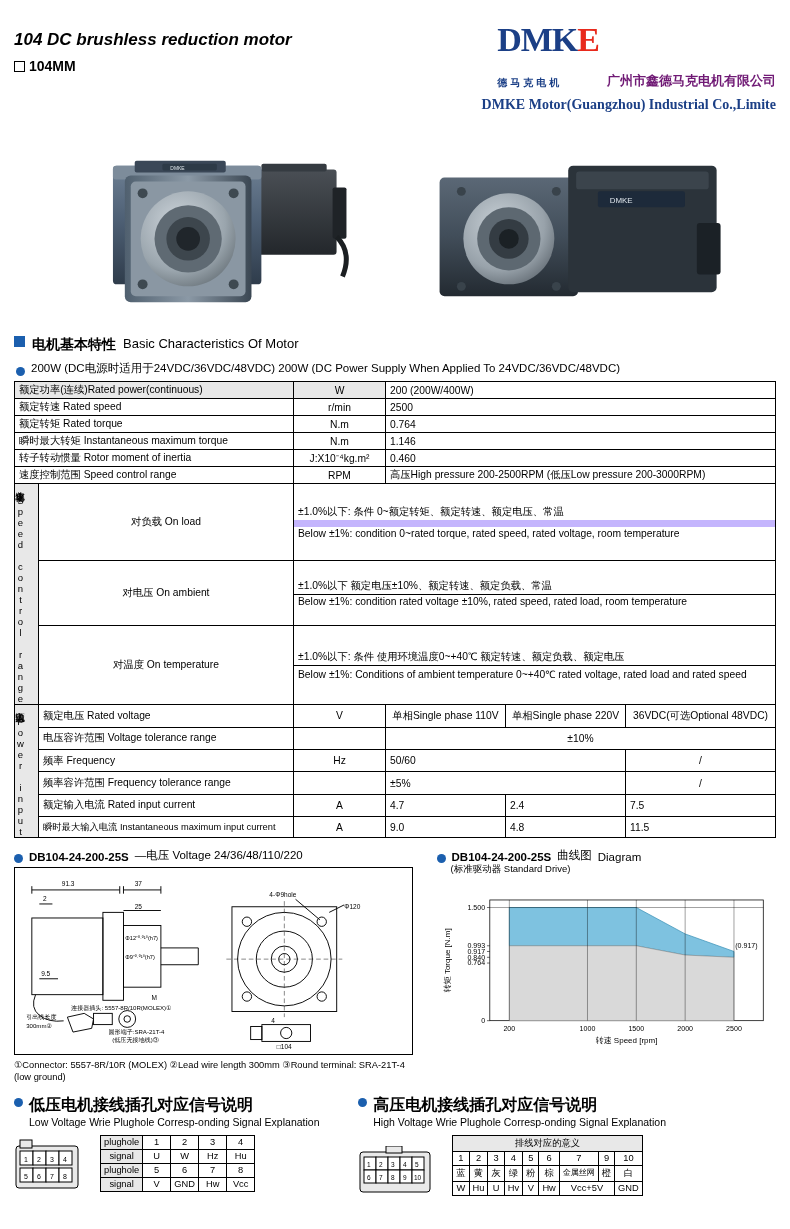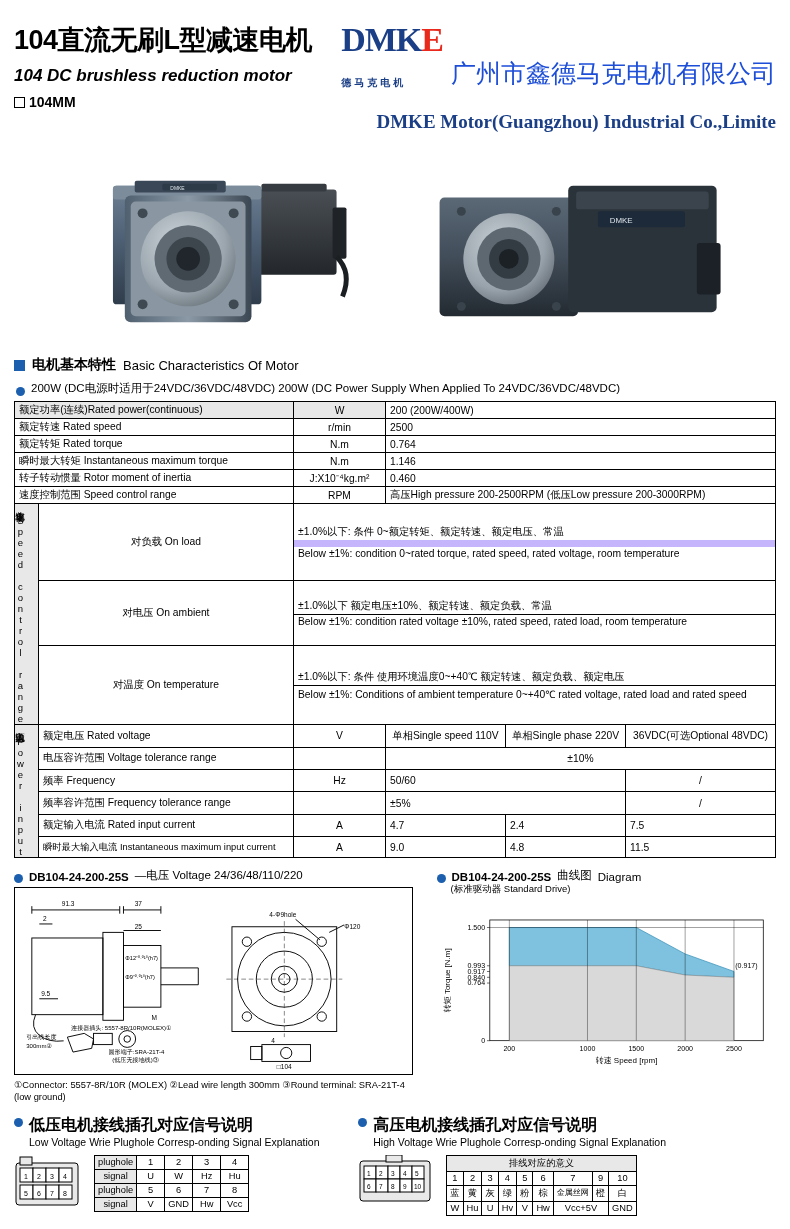--- a/index.html
+++ b/index.html
@@ -24,30 +24,30 @@
   .hdr-left .sizeline { margin-top:8px; font-size:14px; font-weight:bold; display:flex; align-items:center; gap:4px;}
   .sq { display:inline-block; width:11px; height:11px; border:1.4px solid #000; }
   .hdr-right { text-align:right; padding-top:2px; }
   .brandrow { display:flex; align-items:flex-end; justify-content:flex-end; gap:8px; }
   .brand {
     font-size:34px; font-weight:bold; color:#1b3f86; letter-spacing:-1px;
     font-family:"Liberation Serif", serif;
     line-height:0.95;
   }
   .brand .e { color:#e8291c; }
-  .cn-company { font-size:25px; font-weight:normal; color:#1d4ed8; letter-spacing:0px; }
+  .cn-company { font-size:13px; font-weight:bold; color:#701a75; letter-spacing:0px; }
   .brand-sub { font-size:10px; color:#1b3f86; letter-spacing:3px; font-weight:bold; margin-top:20px;}
-  .en-company { font-size:19px; font-weight:bold; color:#1b3f86; font-family:"Liberation Serif", serif; margin-top:21px; }
+  .en-company { font-size:14px; font-weight:bold; color:#1b3f86; font-family:"Liberation Serif", serif; margin-top:7px; }
 
   
   .photos { display:flex; gap:10px; margin-top:14px; height:195px; }
   .photo { flex:1; position:relative; }
 
   
-  .sec-title { display:flex; align-items:center; gap:7px; margin-top:14px; }
+  .sec-title { display:flex; gap:7px; margin-top:14px; }
   .sec-title .mark { width:11px; height:11px; background:#1b5fae; display:inline-block; }
   .sec-title .t-cn { font-size:14px; font-weight:bold; }
   .sec-title .t-en { font-size:13px; }
   .bullet-row { display:flex; align-items:flex-end; gap:6px; margin:7px 0 5px 2px; font-size:11.5px; }
   .dot { width:9px; height:9px; border-radius:50%; background:#1b5fae; display:inline-block; flex:none; }
 
   
   table.spec { width:100%; border-collapse:collapse; font-size:10.3px; }
   table.spec td, table.spec th { border:1px solid #000; padding:1px 4px; vertical-align:middle; }
   .bg { background:#e8e8e8; }
@@ -69,30 +69,29 @@
   .bottom { display:flex; gap:10px; margin-top:12px; }
   .bcol { flex:1; }
   .bcol.wide { flex:1.25; }
   .btitle { display:flex; align-items:flex-start; gap:6px; }
   .btitle .txt { font-size:10.5px; line-height:1.3; }
   .btitle .txt b { font-size:16px; }
   table.plug { border-collapse:collapse; font-size:9.3px; }
   table.plug td { border:1px solid #000; padding:1px 3px; text-align:center; height:14px; }
   table.plug td.hd { background:#e8e8e8; }
   .connector-svg { flex:none; }
-  .flexrow { display:flex; align-items:flex-start; gap:14px; margin-top:5px; }
+  .flexrow { display:flex; align-items:flex-end; gap:20px; margin-top:5px; }
 </style>
 </head>
 <body>
 
 <div class="page">
 
   <div class="header">
     <div class="hdr-left">
-      <h1>104直流无刷L型减速电机</h1>
       <h2>104 DC brushless reduction motor</h2>
       <div class="sizeline">
         <span class="sq"></span>
         <span>104MM</span>
       </div>
     </div>
     <div class="hdr-right">
       <div class="brandrow">
         <div style="text-align:left;">
           <div class="brand">
@@ -254,21 +253,21 @@
         <div style="padding:1px 4px;border-top:1px solid #000">Below ±1%: Conditions of ambient temperature 0~+40℃ rated voltage, rated load and rated speed</div>
       </td>
     </tr>
 
     <tr>
       <td class="bg c" rowspan="6" style="width:24px;padding:0;">
         <div class="vert">电源输入  Power input</div>
       </td>
       <td>额定电压 Rated voltage</td>
       <td class="c">V</td>
-      <td class="c" style="width:120px">单相Single speed 110V</td>
+      <td class="c" style="width:120px">单相Single phase 110V</td>
       <td class="c" style="width:120px">单相Single phase 220V</td>
       <td class="c" style="width:150px">36VDC(可选Optional 48VDC)</td>
     </tr>
     <tr>
       <td>电压容许范围 Voltage tolerance range</td>
       <td class="c"></td>
       <td class="c" colspan="3">±10%</td>
     </tr>
     <tr>
       <td>频率 Frequency</td>

